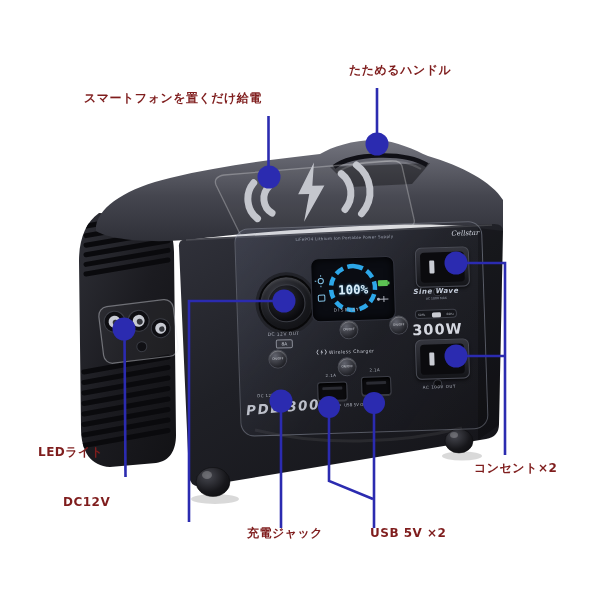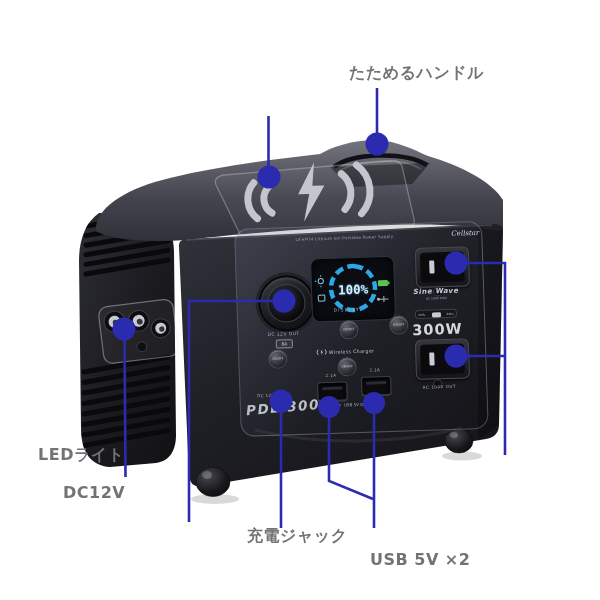--- a/index.html
+++ b/index.html
@@ -2,21 +2,21 @@
 <html><head>
 <meta charset="utf-8">
 <style>
   html,body{margin:0;padding:0;background:#fff;}
   .stage{position:relative;width:600px;height:600px;background:#fff;overflow:hidden;
          font-family:"DejaVu Sans",sans-serif;}
   svg.art,svg.callouts{position:absolute;left:0;top:0;}
   svg.callouts{pointer-events:none;z-index:6;}
 
   
-  .clabel{position:absolute;z-index:7;color:#737373;font-size:16px;font-weight:600;
+  .clabel{position:absolute;z-index:7;color:#7f1d1d;font-size:12px;font-weight:600;
           white-space:nowrap;letter-spacing:.5px;line-height:1.1;}
   .clabel .l2{margin-top:6px;}
 
   
   .panel{position:absolute;left:234px;top:229px;width:246px;height:206px;z-index:3;
          transform:rotate(-1.9deg);transform-origin:0 0;
          border:1px solid rgba(190,196,212,.32);border-radius:14px;
          background:linear-gradient(128deg,rgba(102,108,130,.30),rgba(40,42,52,.14) 55%,rgba(10,10,14,.10));}
   .brand-row{position:absolute;left:60px;top:7px;width:184px;display:flex;
              justify-content:space-between;align-items:baseline;}
@@ -297,23 +297,25 @@
       <circle cx="124" cy="329" r="11.5"></circle>
       <circle cx="284" cy="301" r="11.5"></circle>
       <circle cx="281" cy="401" r="11.5"></circle>
       <circle cx="329" cy="407" r="11"></circle>
       <circle cx="374" cy="403" r="11"></circle>
       <circle cx="456" cy="263" r="11.5"></circle>
       <circle cx="456" cy="356" r="11.5"></circle>
     </g>
   </svg>
 
+  <div class="clabel" style="left:84px;top:92px">スマートフォンを置くだけ給電</div>
   <div class="clabel" style="left:349px;top:64px">たためるハンドル</div>
   <div class="clabel" style="left:38px;top:446px">LEDライト</div>
-  <div class="clabel" style="left:63px;top:484px">
+  <div class="clabel" style="left:63px;top:496px">
     <div>DC12V</div>
   </div>
   <div class="clabel" style="left:247px;top:527px">充電ジャック</div>
-  <div class="clabel" style="left:370px;top:551px">USB 5V ×2</div>
+  <div class="clabel" style="left:370px;top:527px">USB 5V ×2</div>
   <div class="clabel" style="left:474px;top:456px">
+    <div class="l2">コンセント×2</div>
   </div>
 
 </div>
 
 </body></html>

